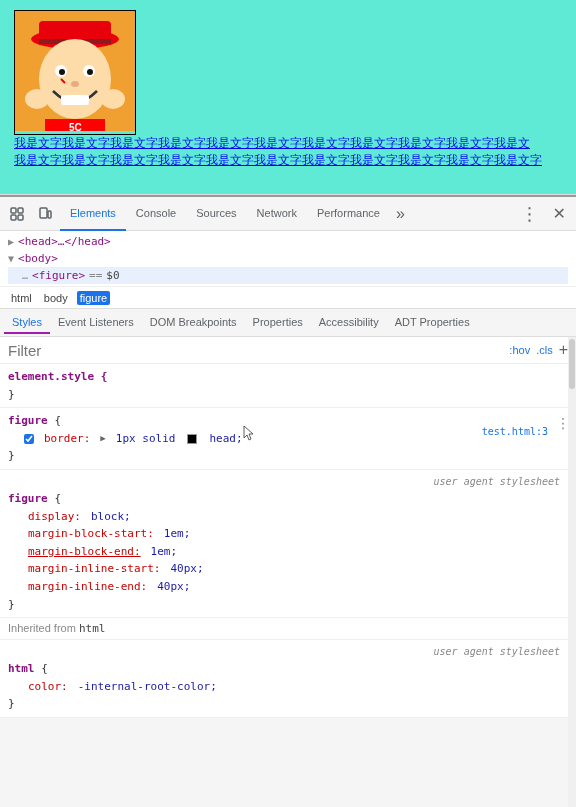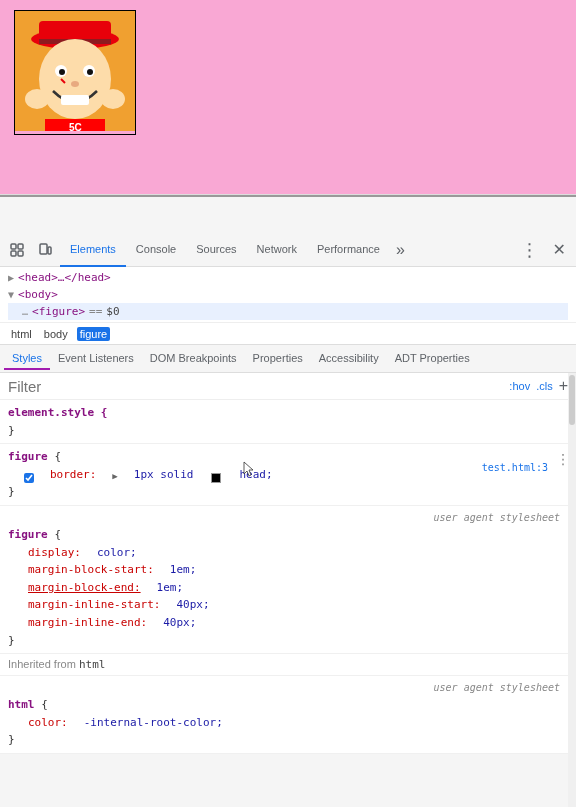--- a/index.html
+++ b/index.html
@@ -7,21 +7,21 @@
       font-family: Arial, sans-serif;
       font-size: 12px;
       background: #fff;
       width: 576px;
       height: 807px;
       overflow: hidden;
     }
 
     
     .browser-content {
-      background: #f9a8d4;
+      background: #5eead4;
       padding: 10px 14px;
       border-bottom: 1px solid #ddd;
       min-height: 195px;
     }
 
     .figure-box {
       border: 1px solid black;
       display: inline-block;
     }
 
@@ -45,21 +45,20 @@
     
     .devtools-toolbar {
       display: flex;
       align-items: center;
       background: #f5f5f5;
       border-bottom: 1px solid #ddd;
       height: 34px;
       padding: 0 4px;
       gap: 2px;
       flex-shrink: 0;
-      margin-top: 36px;
     }
 
     .devtools-icon-btn {
       width: 26px;
       height: 26px;
       display: flex;
       align-items: center;
       justify-content: center;
       cursor: pointer;
       border-radius: 3px;
@@ -235,22 +234,22 @@
       font-weight: bold;
     }
 
     .rule-brace {
       color: #333;
     }
 
     .css-prop {
       padding-left: 16px;
       display: flex;
-      align-items: flex-end;
-      gap: 16px;
+      align-items: center;
+      gap: 10px;
     }
 
     .prop-checkbox {
       width: 10px;
       height: 10px;
       accent-color: #1a73e8;
     }
 
     .prop-name {
       color: #c80000;
@@ -344,20 +343,21 @@
       <rect x="46" y="84" width="28" height="10" rx="2" fill="white"></rect>
 
       <ellipse cx="22" cy="88" rx="12" ry="10" fill="#fddcaa"></ellipse>
       <ellipse cx="98" cy="88" rx="12" ry="10" fill="#fddcaa"></ellipse>
 
       <rect x="30" y="108" width="60" height="14" fill="#ff0000"></rect>
 
       <text x="54" y="120" font-size="10" fill="white" font-weight="bold">5C</text>
     </svg>
   </div>
+  <div class="caption-text" style="max-width:530px; word-break:break-all;">我是文字我是文字我是文字我是文字我是文字我是文字我是文字我是文字我是文字我是文字我是文<br>我是文字我是文字我是文字我是文字我是文字我是文字我是文字我是文字我是文字我是文字我是文字</div>
 </div>
 
 <div class="devtools">
 
   <div class="devtools-toolbar">
     <button class="devtools-icon-btn" title="Inspect element">
       <svg width="16" height="16" viewBox="0 0 16 16" fill="none">
         <rect x="2" y="2" width="5" height="5" rx="1" stroke="#5f6368" stroke-width="1.5" fill="none"></rect>
         <rect x="9" y="2" width="5" height="5" rx="1" stroke="#5f6368" stroke-width="1.5" fill="none"></rect>
         <rect x="2" y="9" width="5" height="5" rx="1" stroke="#5f6368" stroke-width="1.5" fill="none"></rect>
@@ -447,21 +447,21 @@
           </svg>
         </div>
         <div class="rule-closing">}</div>
       </div>
 
       <div class="css-rule" style="position:relative;">
         <div class="agent-label">user agent stylesheet</div>
         <div><span class="rule-selector">figure</span> <span class="rule-brace">{</span></div>
         <div class="css-prop">
           <span class="prop-name" style="padding-left:4px;">display:</span>
-          <span class="prop-value"> color;</span>
+          <span class="prop-value"> block;</span>
         </div>
         <div class="css-prop">
           <span class="prop-name" style="padding-left:4px;">margin-block-start:</span>
           <span class="prop-value"> 1em;</span>
         </div>
         <div class="css-prop">
           <span class="prop-name" style="padding-left:4px;text-decoration:underline;">margin-block-end:</span>
           <span class="prop-value"> 1em;</span>
         </div>
         <div class="css-prop">

